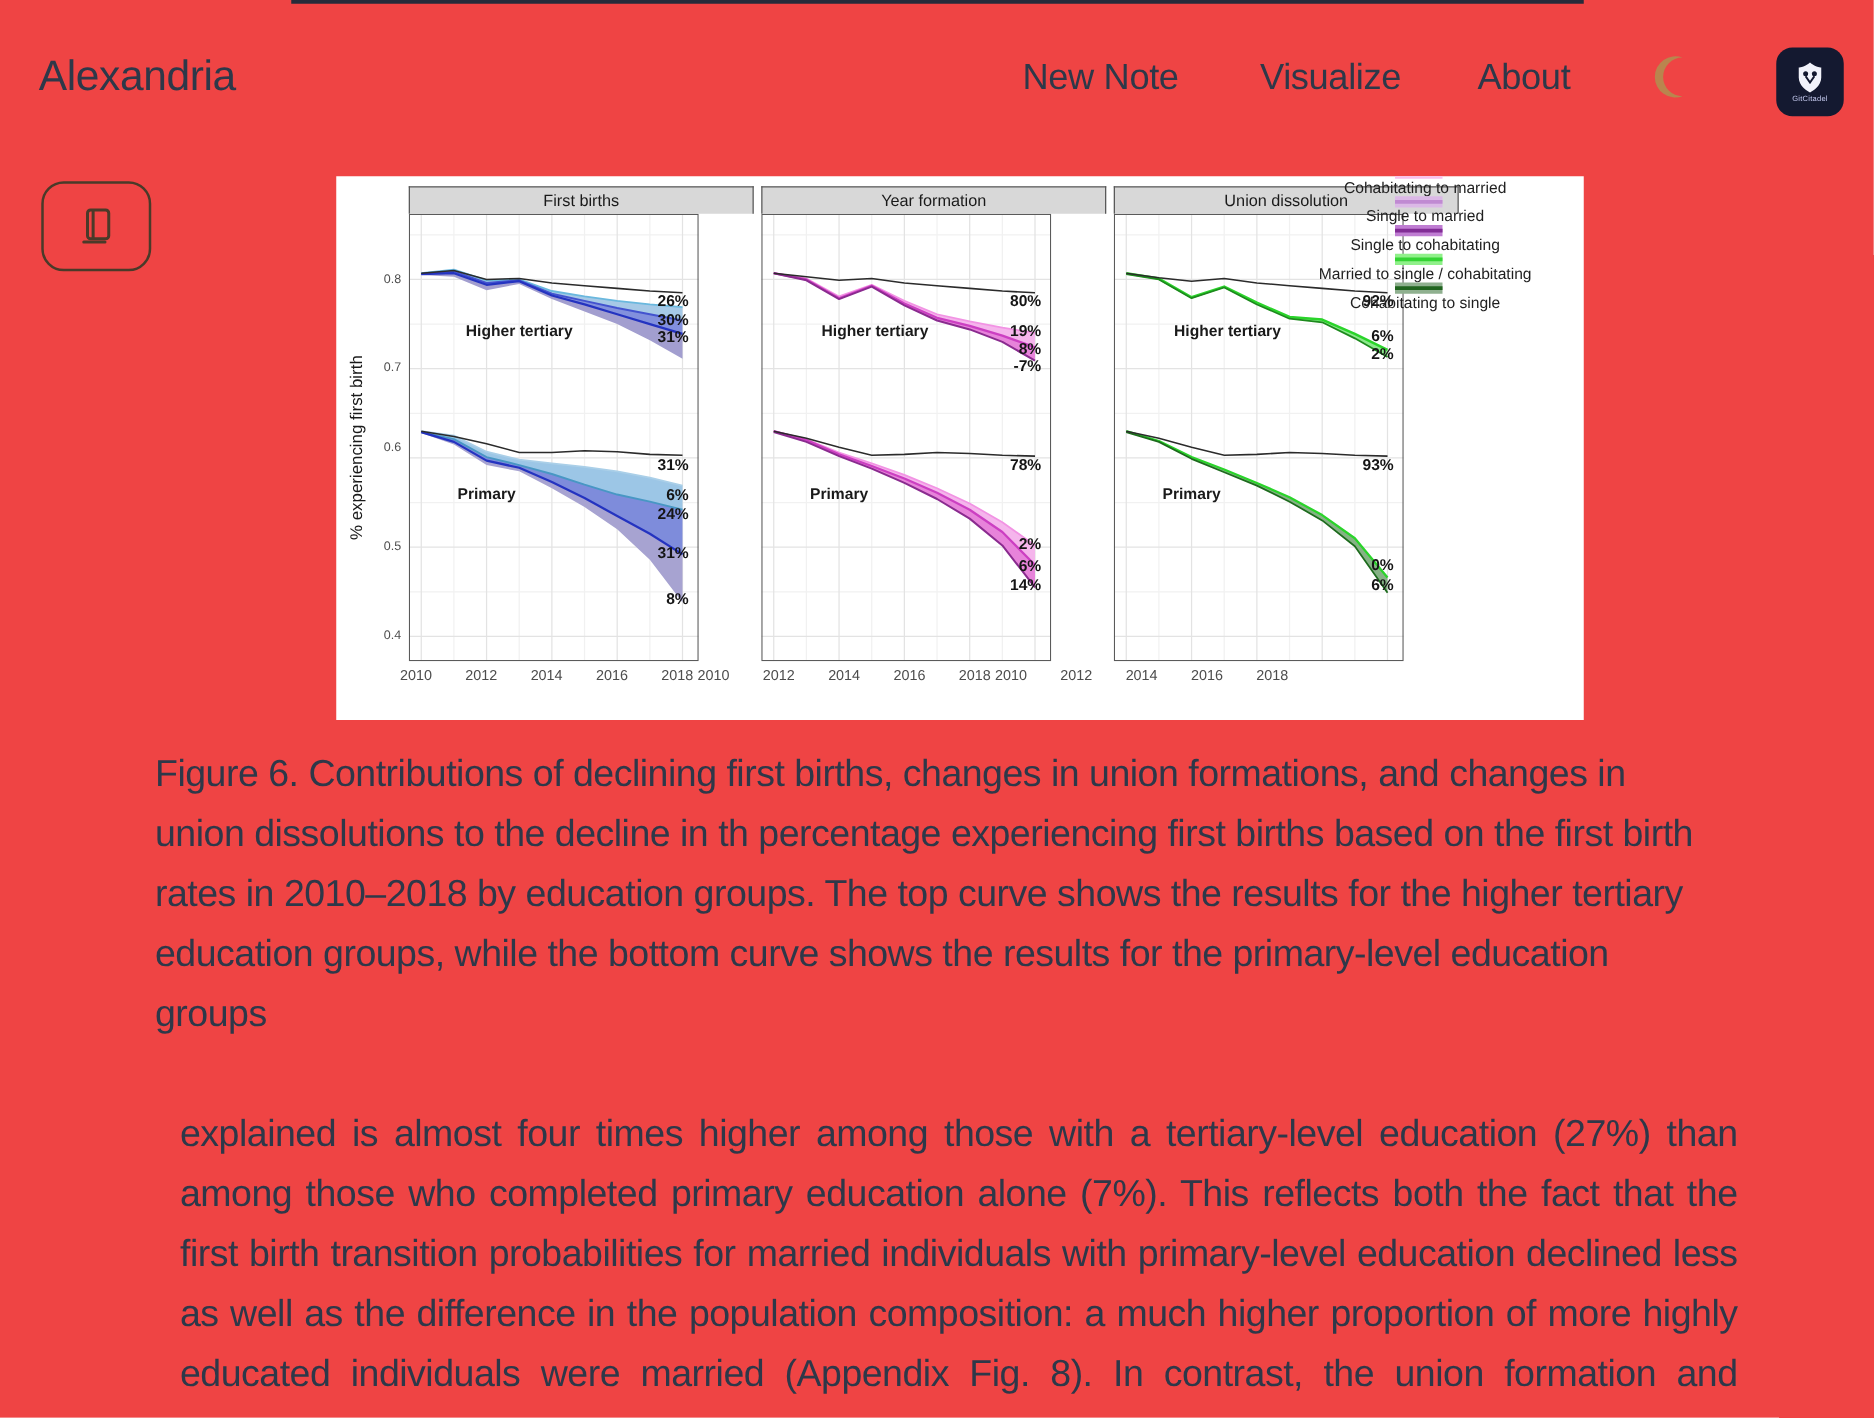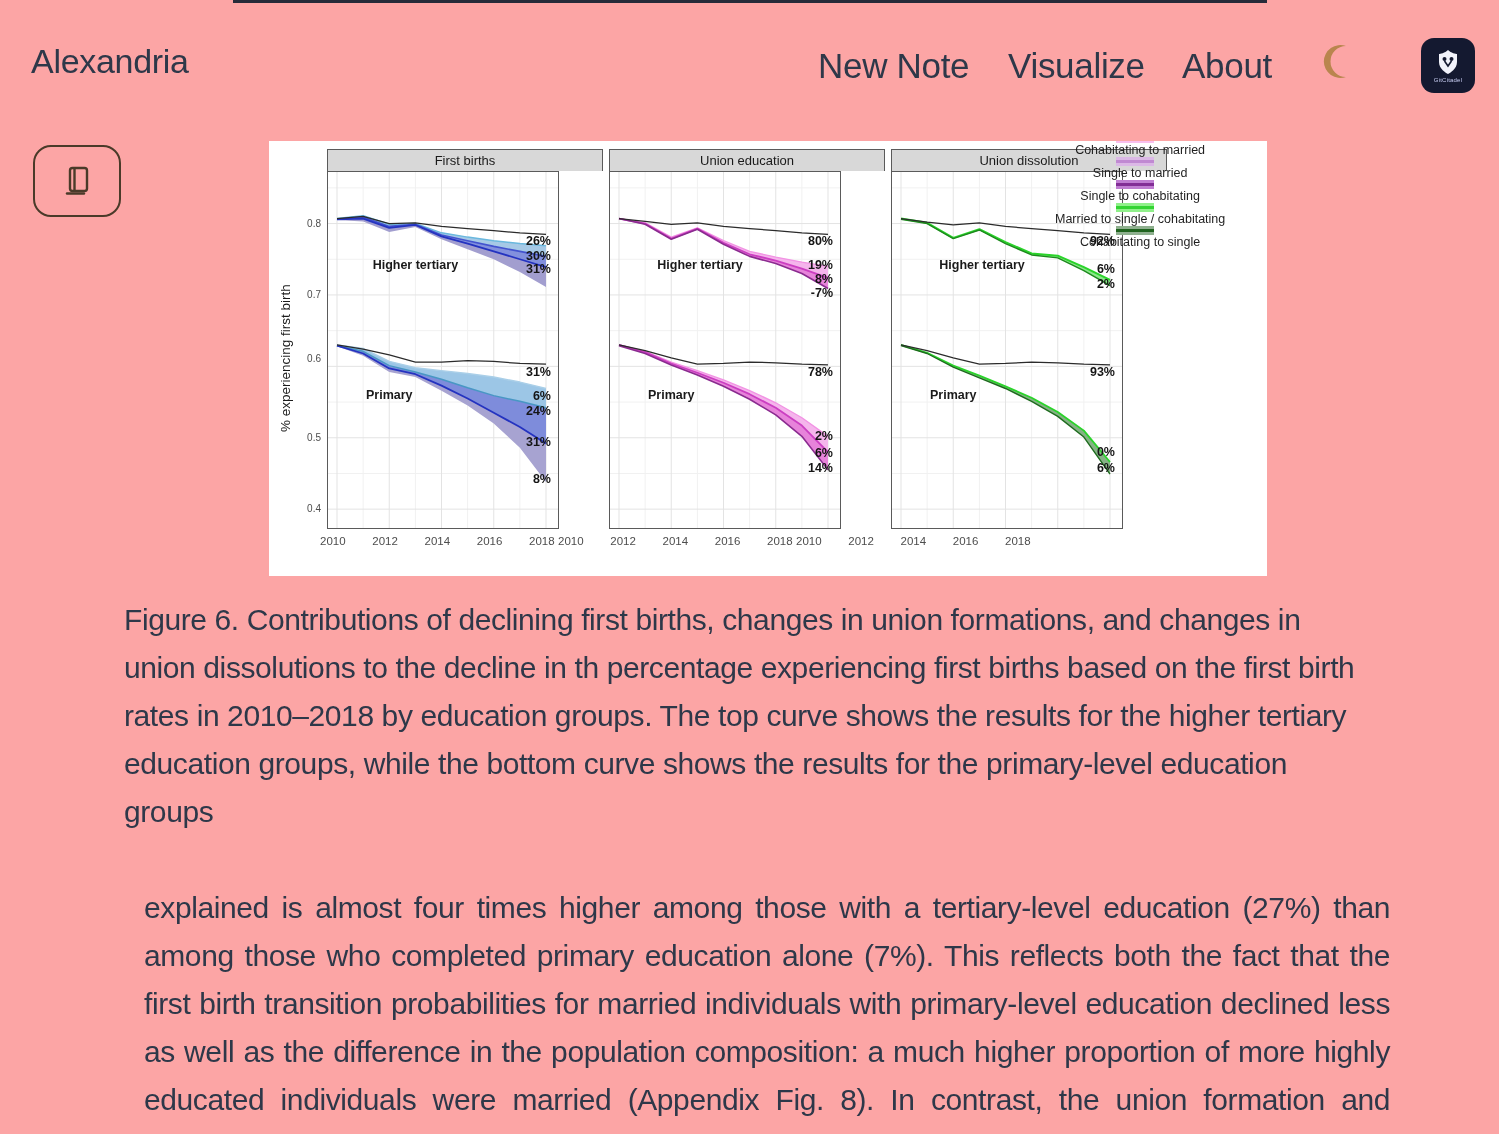--- a/index.html
+++ b/index.html
@@ -1,21 +1,21 @@
 <!DOCTYPE html>
 <html><head>
 <meta charset="utf-8">
 <style>
   html,body{margin:0;padding:0;}
-  .page{position:relative;width:1499px;height:1134px;background:#fca5a5;overflow:hidden;
+  .page{position:relative;width:1499px;height:1134px;background:#ef4444;overflow:hidden;
         font-family:"Liberation Sans",sans-serif;color:#2e3849;}
   .top-strip{position:absolute;left:233px;top:0;width:1034px;height:3px;background:#262b3a;}
   
   .brand{position:absolute;left:31px;top:42px;font-size:34px;color:#2e3849;letter-spacing:-0.3px;cursor:pointer;}
-  .nav-link{position:absolute;top:46px;font-size:35px;color:#2e3849;letter-spacing:-0.3px;cursor:pointer;text-decoration:none;}
+  .nav-link{position:absolute;top:46px;font-size:29px;color:#2e3849;letter-spacing:-0.3px;cursor:pointer;text-decoration:none;}
   .nav-new{left:818px;} .nav-viz{left:1008px;} .nav-about{left:1182px;}
   .moon-btn{position:absolute;left:1320px;top:42px;width:38px;height:38px;cursor:pointer;}
   .badge{position:absolute;left:1421px;top:38px;width:54px;height:55px;background:#141930;border-radius:13px;
          display:flex;flex-direction:column;align-items:center;justify-content:center;cursor:pointer;}
   .badge-label{font-size:6px;color:#c8cdf2;margin-top:2px;letter-spacing:0.2px;}
   
   .reader-btn{position:absolute;left:33px;top:145px;width:84px;height:68px;border:2.5px solid #4a3a29;
               border-radius:18px;display:flex;align-items:center;justify-content:center;cursor:pointer;}
   
   .fig{position:absolute;left:269px;top:141px;width:998px;height:435px;background:#ffffff;overflow:hidden;margin:0;}
@@ -121,21 +121,21 @@
             <text x="224" y="73.68640000000002" text-anchor="end" class="ann">26%</text>
             <text x="224" y="89.39440000000003" text-anchor="end" class="ann">30%</text>
             <text x="224" y="102.24640000000004" text-anchor="end" class="ann">31%</text>
             <text x="224" y="205.06240000000005" text-anchor="end" class="ann">31%</text>
             <text x="224" y="228.62439999999998" text-anchor="end" class="ann">6%</text>
             <text x="224" y="244.3324" text-anchor="end" class="ann">24%</text>
             <text x="224" y="275.03440000000006" text-anchor="end" class="ann">31%</text>
             <text x="224" y="312.16240000000005" text-anchor="end" class="ann">8%</text>
             <rect x="0.5" y="0.5" width="231" height="357" fill="none" stroke="#5a5a5a" stroke-width="1"></rect>
           </svg></div>
-        <div class="panel"><div class="strip">Union education</div><svg width="232" height="358">
+        <div class="panel"><div class="strip">Year formation</div><svg width="232" height="358">
             <rect x="0" y="0" width="232" height="358" fill="#ffffff"></rect>
             <line x1="0" y1="302.4504" x2="232" y2="302.4504" stroke="#f1f1f1" stroke-width="1"></line>
             <line x1="0" y1="231.0504" x2="232" y2="231.0504" stroke="#f1f1f1" stroke-width="1"></line>
             <line x1="0" y1="159.65040000000002" x2="232" y2="159.65040000000002" stroke="#f1f1f1" stroke-width="1"></line>
             <line x1="0" y1="88.25040000000003" x2="232" y2="88.25040000000003" stroke="#f1f1f1" stroke-width="1"></line>
             <line x1="0" y1="16.850400000000047" x2="232" y2="16.850400000000047" stroke="#f1f1f1" stroke-width="1"></line>
             <line x1="36.125" y1="0" x2="36.125" y2="358" stroke="#f1f1f1" stroke-width="1"></line>
             <line x1="88.375" y1="0" x2="88.375" y2="358" stroke="#f1f1f1" stroke-width="1"></line>
             <line x1="140.625" y1="0" x2="140.625" y2="358" stroke="#f1f1f1" stroke-width="1"></line>
             <line x1="192.875" y1="0" x2="192.875" y2="358" stroke="#f1f1f1" stroke-width="1"></line>

